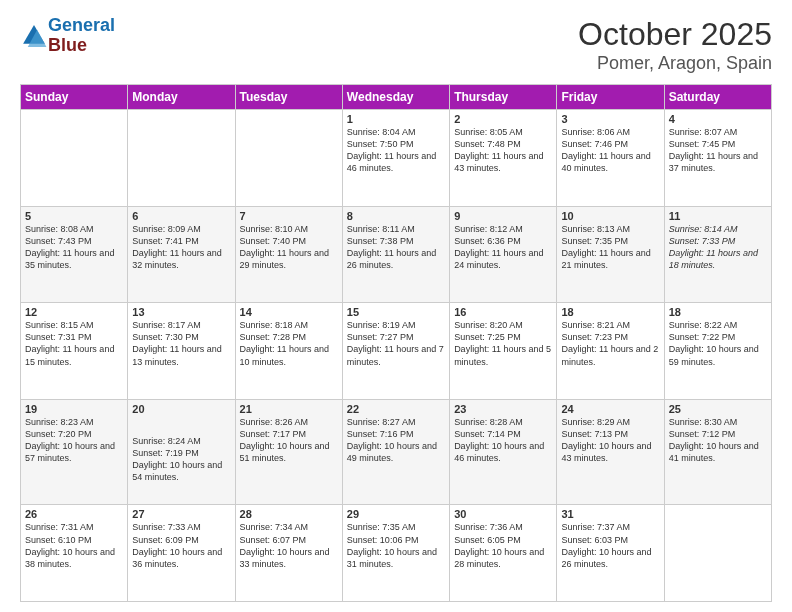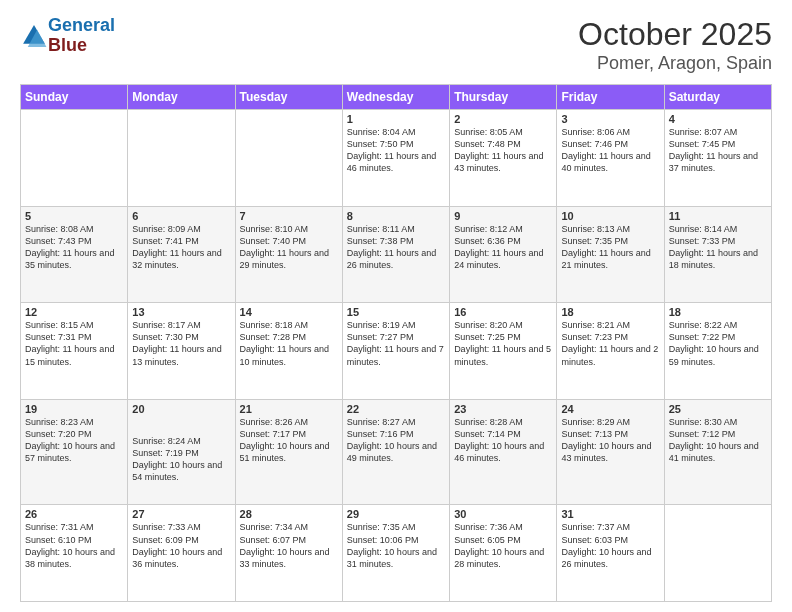--- a/index.html
+++ b/index.html
@@ -90,21 +90,21 @@
     .empty-cell {
       background: #f9f9f9;
     }
     tr:nth-child(even) td {
       background: #f5f5f5;
     }
     tr:nth-child(odd) td {
       background: #ffffff;
     }
     .calendar-table thead tr th {
-      background: #8b5cf6;
+      background: #a21caf;
     }
   </style>
 </head>
 <body>
 
 <div class="page">
   <div class="header">
     <div class="logo">
       <svg class="logo-icon" viewBox="0 0 36 36">
         <polygon points="18,4 32,28 4,28" fill="#1a6faf"></polygon>
@@ -195,21 +195,21 @@
 Daylight: 11 hours and 24 minutes.</div>
           </td>
           <td>
             <span class="day-num">10</span>
             <div class="day-info" style="white-space: pre-line;">Sunrise: 8:13 AM
 Sunset: 7:35 PM
 Daylight: 11 hours and 21 minutes.</div>
           </td>
           <td>
             <span class="day-num">11</span>
-            <div class="day-info" style="white-space: pre-line;">Sunrise: 8:14 AM
+            <div class="day-info" style="white-space: pre-line; font-style: italic;">Sunrise: 8:14 AM
 Sunset: 7:33 PM
 Daylight: 11 hours and 18 minutes.</div>
           </td>
         </tr>
         <tr>
           <td>
             <span class="day-num">12</span>
             <div class="day-info" style="white-space: pre-line;">Sunrise: 8:15 AM
 Sunset: 7:31 PM
 Daylight: 11 hours and 15 minutes.</div>

